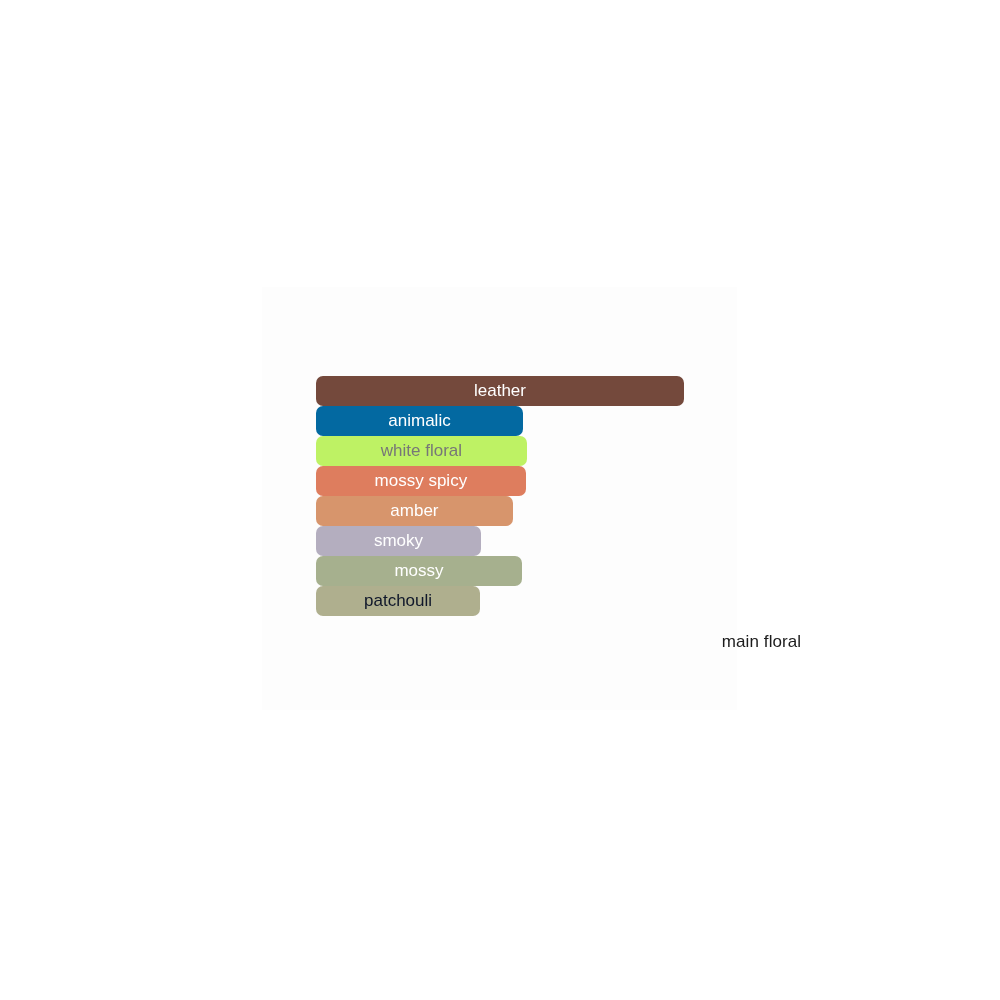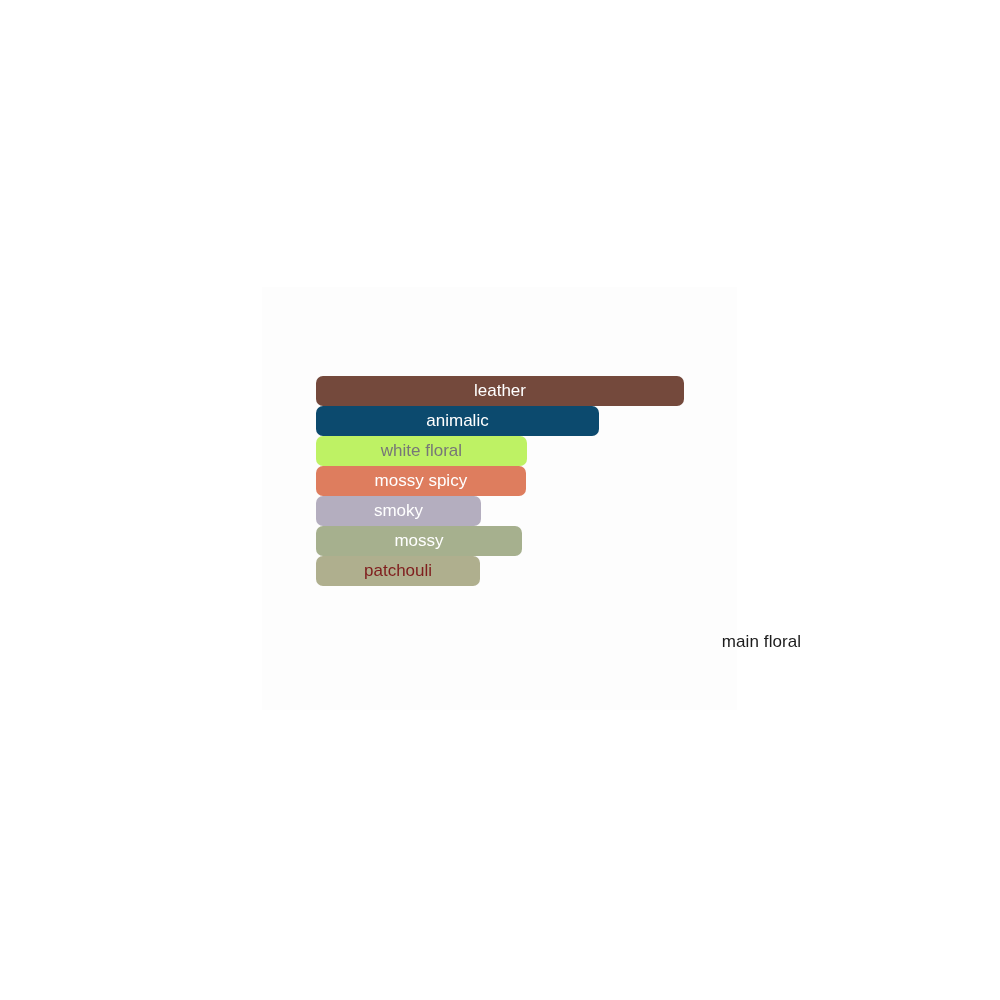--- a/index.html
+++ b/index.html
@@ -72,31 +72,34 @@
 <body style="background: rgb(255, 255, 255);">
 
 <div id="accords-panel" style="background: rgb(253, 253, 253);">
   <div id="chart-title">main floral</div>
 </div>
 
 <div id="bars">
   <div class="accord-bar" style="width: 368px; background: rgb(116, 73, 60);">
     <span class="accord-label" style="color: rgb(255, 255, 255);">leather</span>
   </div>
-  <div class="accord-bar" style="width: 283px; background: #0c4a6e;">
+  <div class="accord-bar" style="width: 207px; background: #0369a1;">
     <span class="accord-label" style="color: rgb(255, 255, 255);">animalic</span>
   </div>
   <div class="accord-bar" style="width: 210.864px; background: #bef264;">
     <span class="accord-label" style="color: rgb(119, 119, 119);">white floral</span>
   </div>
   <div class="accord-bar" style="width: 209.76px; background: rgb(222, 125, 94);">
     <span class="accord-label" style="color: rgb(255, 255, 255);">mossy spicy</span>
   </div>
+  <div class="accord-bar" style="width: 196.88px; background: rgb(215, 149, 108);">
+    <span class="accord-label" style="color: rgb(255, 255, 255);">amber</span>
+  </div>
   <div class="accord-bar" style="width: 165px; background: rgb(180, 174, 191);">
     <span class="accord-label" style="color: rgb(255, 255, 255);">smoky</span>
   </div>
   <div class="accord-bar" style="width: 206px; background: rgb(166, 176, 142);">
     <span class="accord-label" style="color: rgb(255, 255, 255);">mossy</span>
   </div>
   <div class="accord-bar" style="width: 164.128px; background: rgb(175, 175, 142);">
-    <span class="accord-label" style="color: #7f1d1d;">patchouli</span>
+    <span class="accord-label" style="color: #0f172a;">patchouli</span>
   </div>
 </div>
 
 </body></html>

